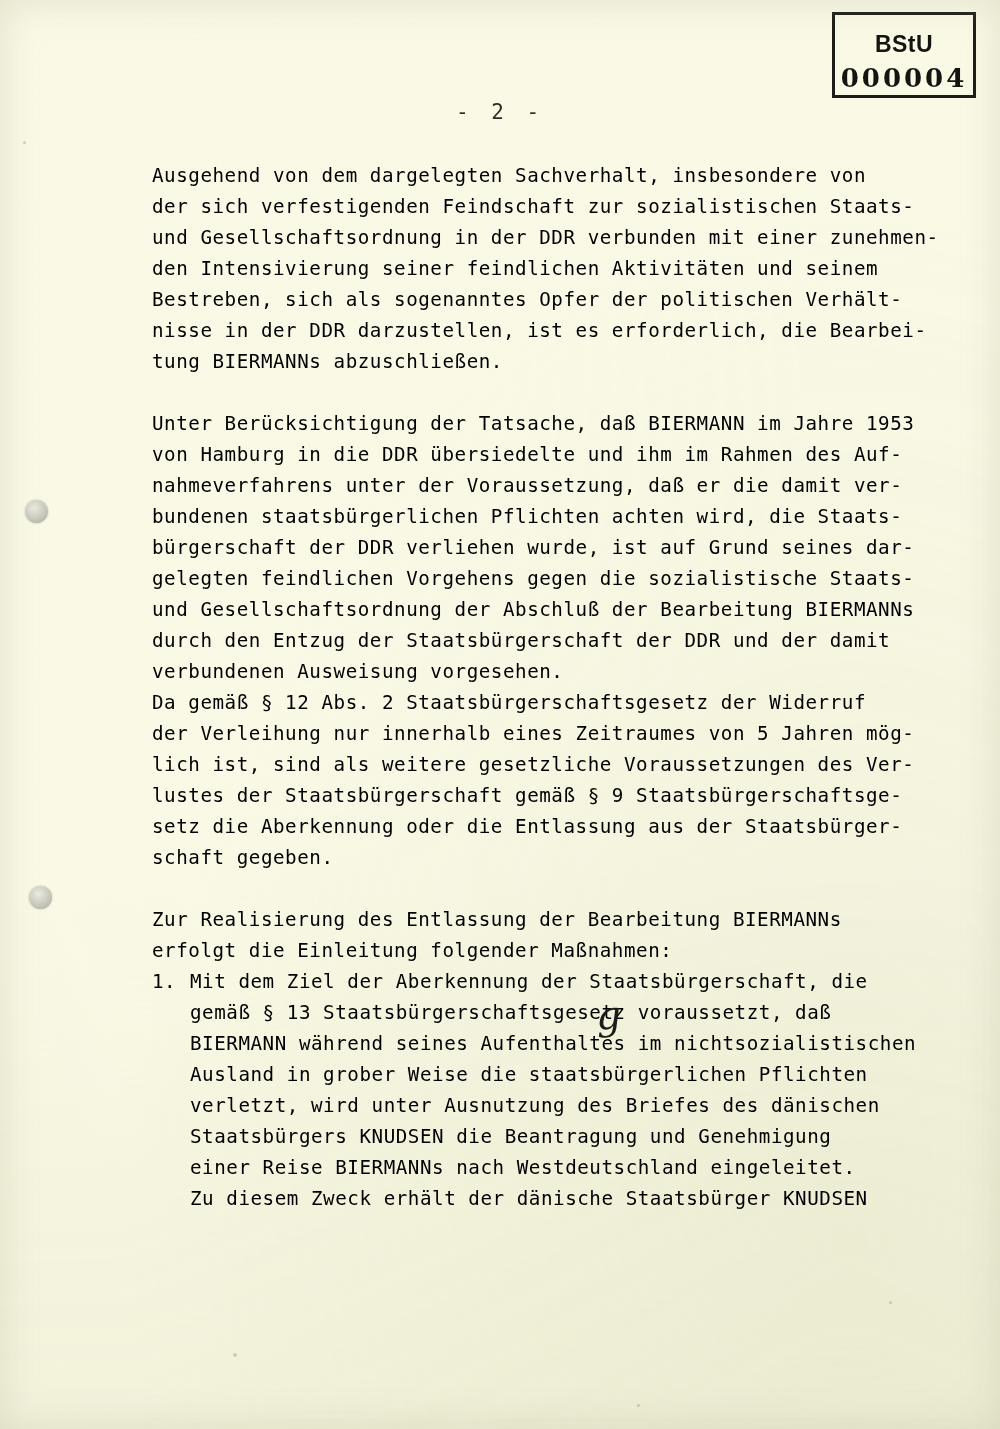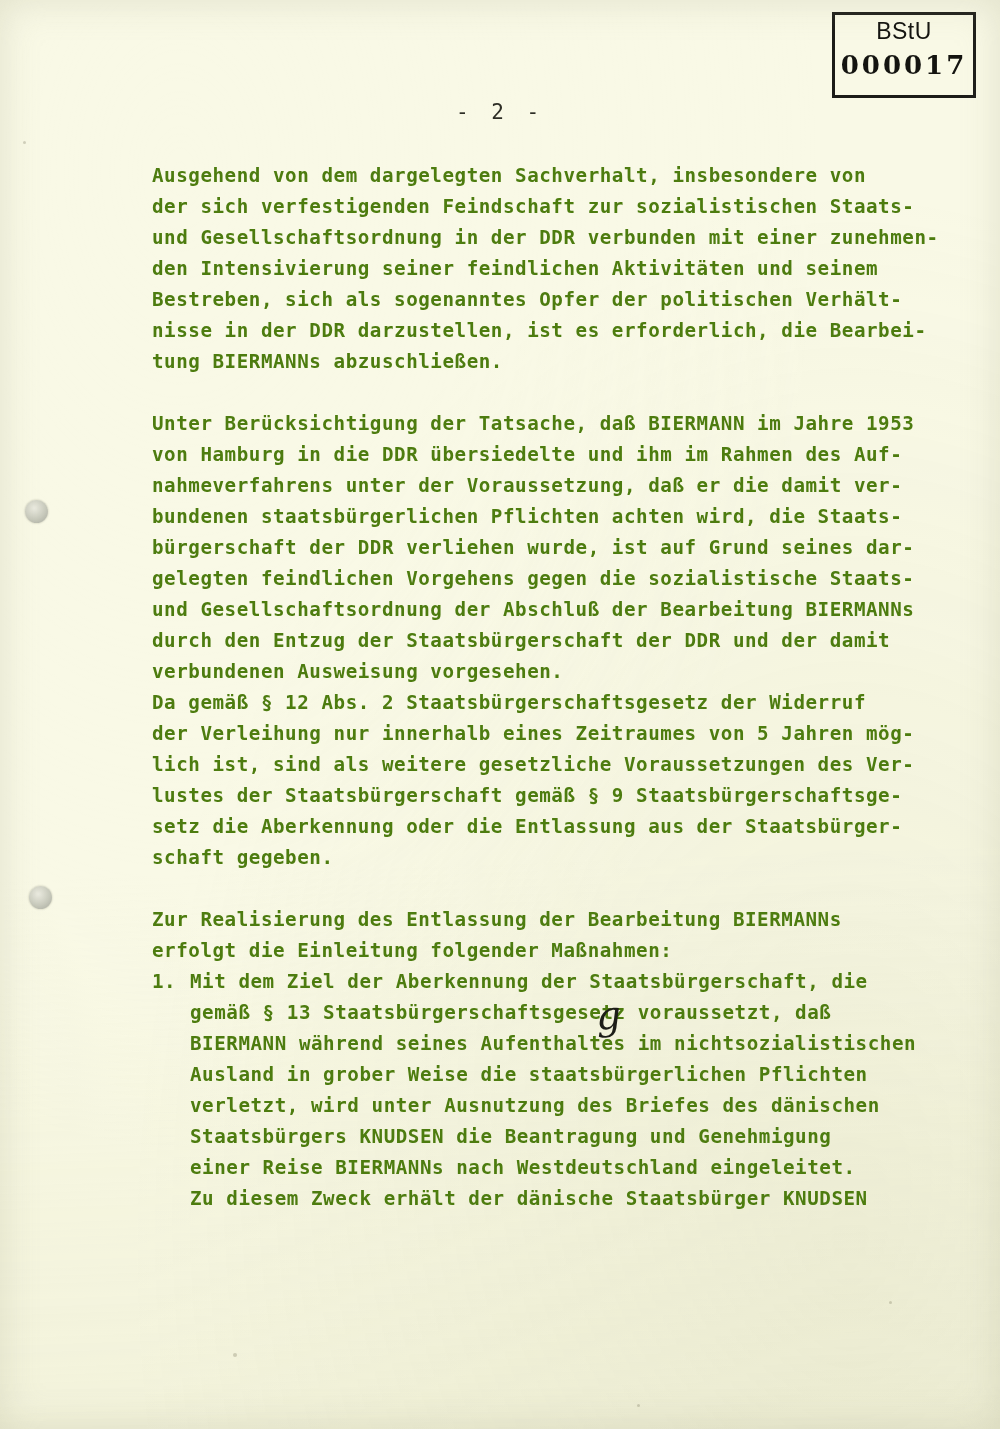--- a/index.html
+++ b/index.html
@@ -43,23 +43,23 @@
     width: 144px;
     height: 86px;
     border: 3px solid #1c1c18;
     box-sizing: border-box;
     text-align: center;
     color: #141410;
   }
   #bstu-stamp .stamp-org {
     font-family: "Liberation Sans", sans-serif;
     font-size: 23px;
-    font-weight: 400;
+    font-weight: 700;
     letter-spacing: .5px;
-    margin-top: 5px;
+    margin-top: 18px;
     line-height: 1;
   }
   #bstu-stamp .stamp-number {
     font-family: "DejaVu Serif", "Liberation Serif", serif;
     font-size: 26px;
     font-weight: 700;
     letter-spacing: 3px;
     margin-top: 9px;
     line-height: 1;
   }
@@ -77,23 +77,22 @@
   }
 
   
   #doc-body {
     position: absolute;
     left: 152px;
     top: 160px;
     width: 830px;
     font-size: 19.2px;
     line-height: 31px;
-    color: #4d7c0f;
+    color: #000000;
     letter-spacing: 0.55px;
-    font-weight: bold;
   }
   .para {
     margin: 0;
     white-space: pre-wrap;
   }
   .para-gap { height: 31px; }
   .list-item {
     display: flex;
     align-items: flex-start;
   }
@@ -142,21 +141,21 @@
 </style>
 </head>
 <body>
 
 <div id="page">
 
   <div id="paper-texture"></div>
 
   <div id="bstu-stamp">
     <div class="stamp-org">BStU</div>
-    <div class="stamp-number">000017</div>
+    <div class="stamp-number">000004</div>
   </div>
 
   <div id="page-number">- 2 -</div>
 
   <div class="punch-hole" id="punch-hole-top"></div>
   <div class="punch-hole" id="punch-hole-bottom"></div>
 
   <div id="doc-body">
 
     <p class="para">Ausgehend von dem dargelegten Sachverhalt, insbesondere von

